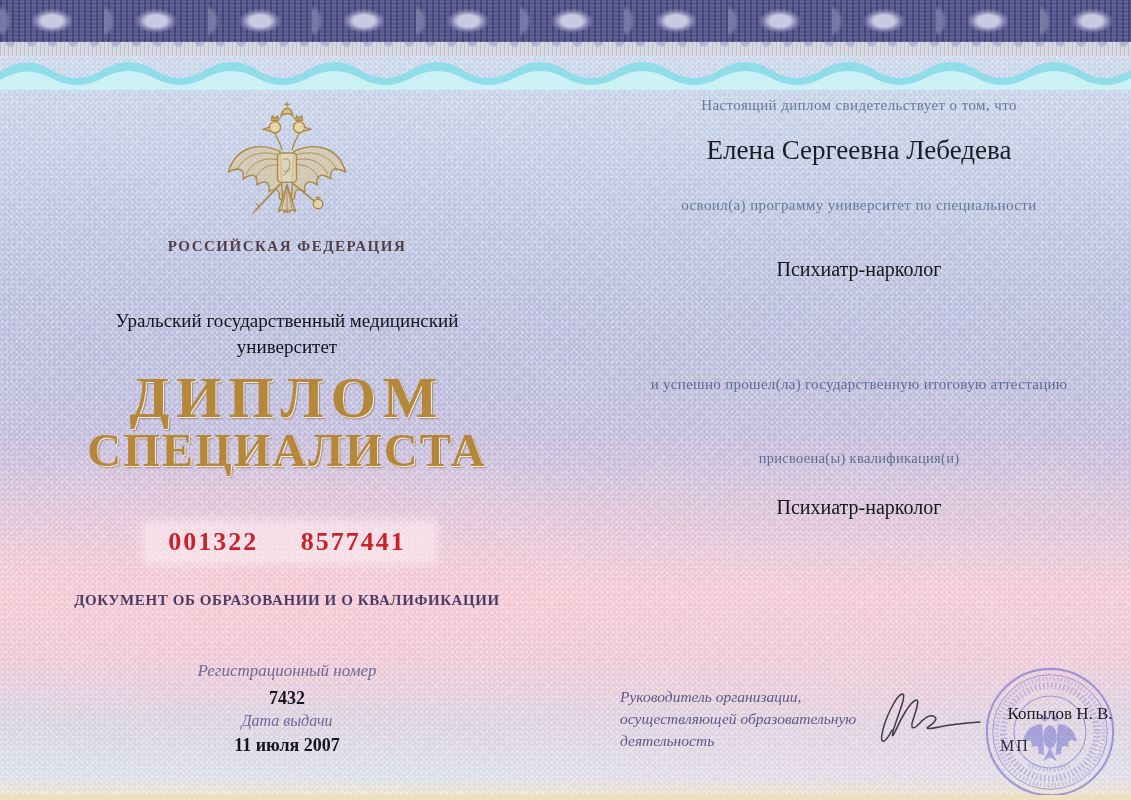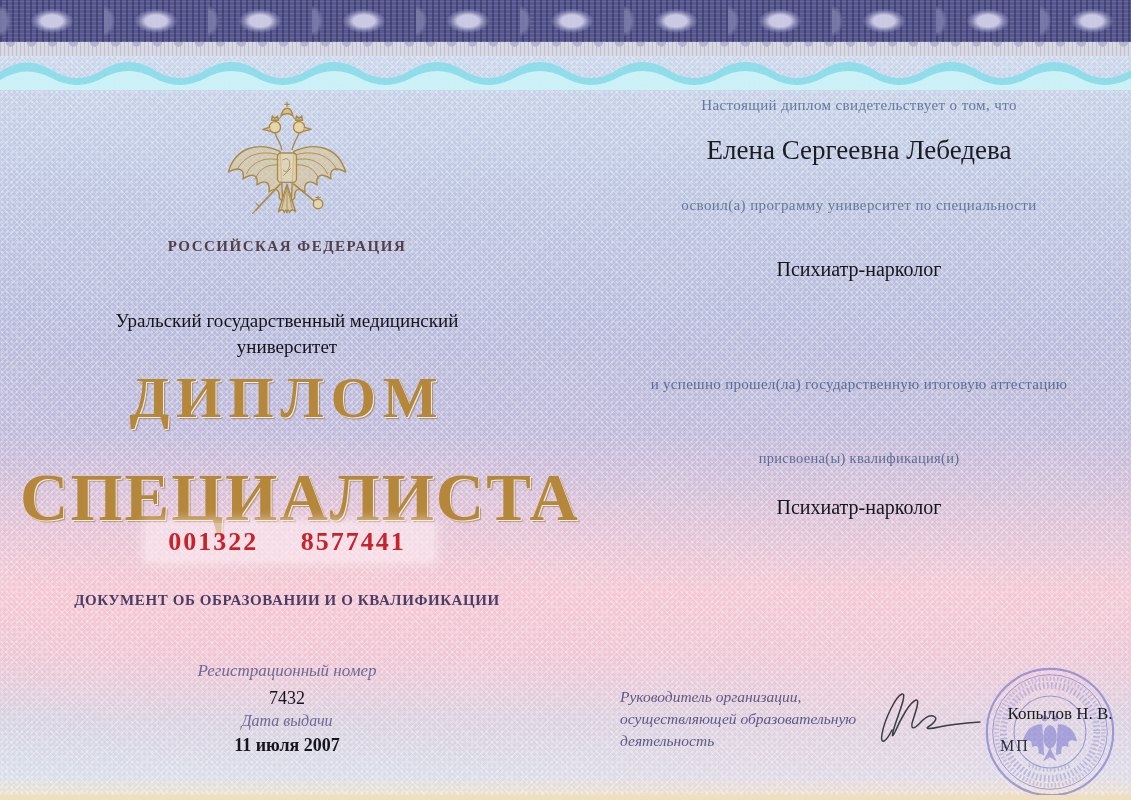--- a/index.html
+++ b/index.html
@@ -54,28 +54,28 @@
   .muted-blue  { color:#67789c; font-size:15px; letter-spacing:.4px; }
   .muted-blue2 { color:#5d6c93; font-size:15px; letter-spacing:.3px; }
   .italic-purple { color:#6e6a96; font-style:italic; }
 
   .country { top:238px; font-size:15px; font-weight:600; letter-spacing:1.5px; color:#533f49; }
   .university { top:284px; font-size:19px; line-height:1.35; color:#14141c;
                 left:75px; width:424px; text-align:center;margin-top:24px; }
   .title { top:368px; color:#b5873a; font-weight:700; line-height:1.02;
            text-shadow:1px 1px 0 rgba(255,252,240,.85), 2px 2px 1px rgba(125,80,20,.45); }
   .title .w1 { font-size:58px; letter-spacing:7px; display:block; }
-  .title .w2 { font-size:67px; letter-spacing:2px; display:block;margin-top:36px; }
+  .title .w2 { font-size:47px; letter-spacing:2px; display:block; }
   .serial-band { left:146px; top:523px; width:288px; height:38px; border-radius:3px;
                  background:rgba(253,239,244,.55); box-shadow:0 0 10px 5px rgba(253,239,244,.45); }
   .serial { top:527px; font-size:26px; font-weight:700; color:#c8222a; letter-spacing:2px; }
   .serial span { margin:0 17px; }
   .dockind { top:592px; font-size:15px; font-weight:600; letter-spacing:.6px; color:#493d66; }
   .reglabel { top:661px; font-size:17px; }
-  .regnum   { top:688px; font-size:18px; font-weight:400; color:#15151d; }
+  .regnum   { top:688px; font-size:18px; font-weight:700; color:#15151d; }
   .datelabel{ top:712px; font-size:16px; }
   .dateval  { top:735px; font-size:18px; font-weight:700; color:#15151d; }
 
   .statement { top:97px; }
   .holder    { top:135px; font-size:27px; color:#1b1b22; }
   .program   { top:197px; }
   .specialty { top:258px; font-size:20px; color:#15151d; }
   .attest    { top:376px; }
   .commission{ top:426px; font-size:14.5px; line-height:1.5; }
   .qualif    { top:496px; font-size:20px; color:#15151d; }

